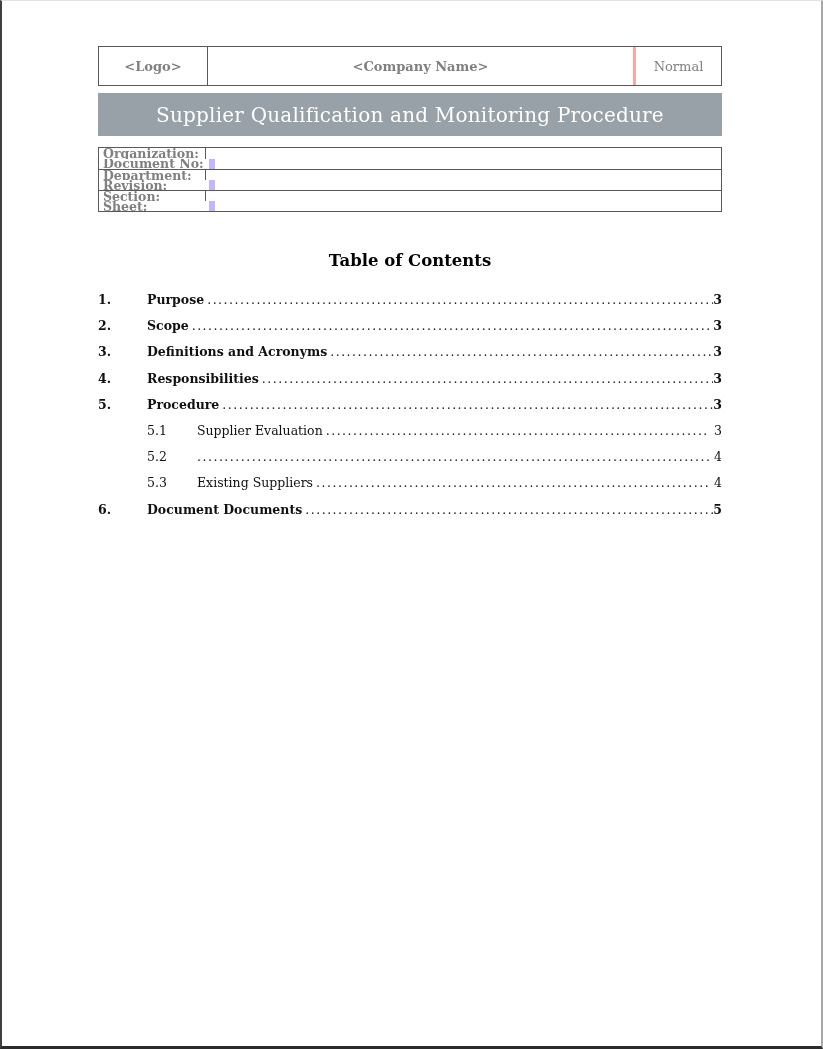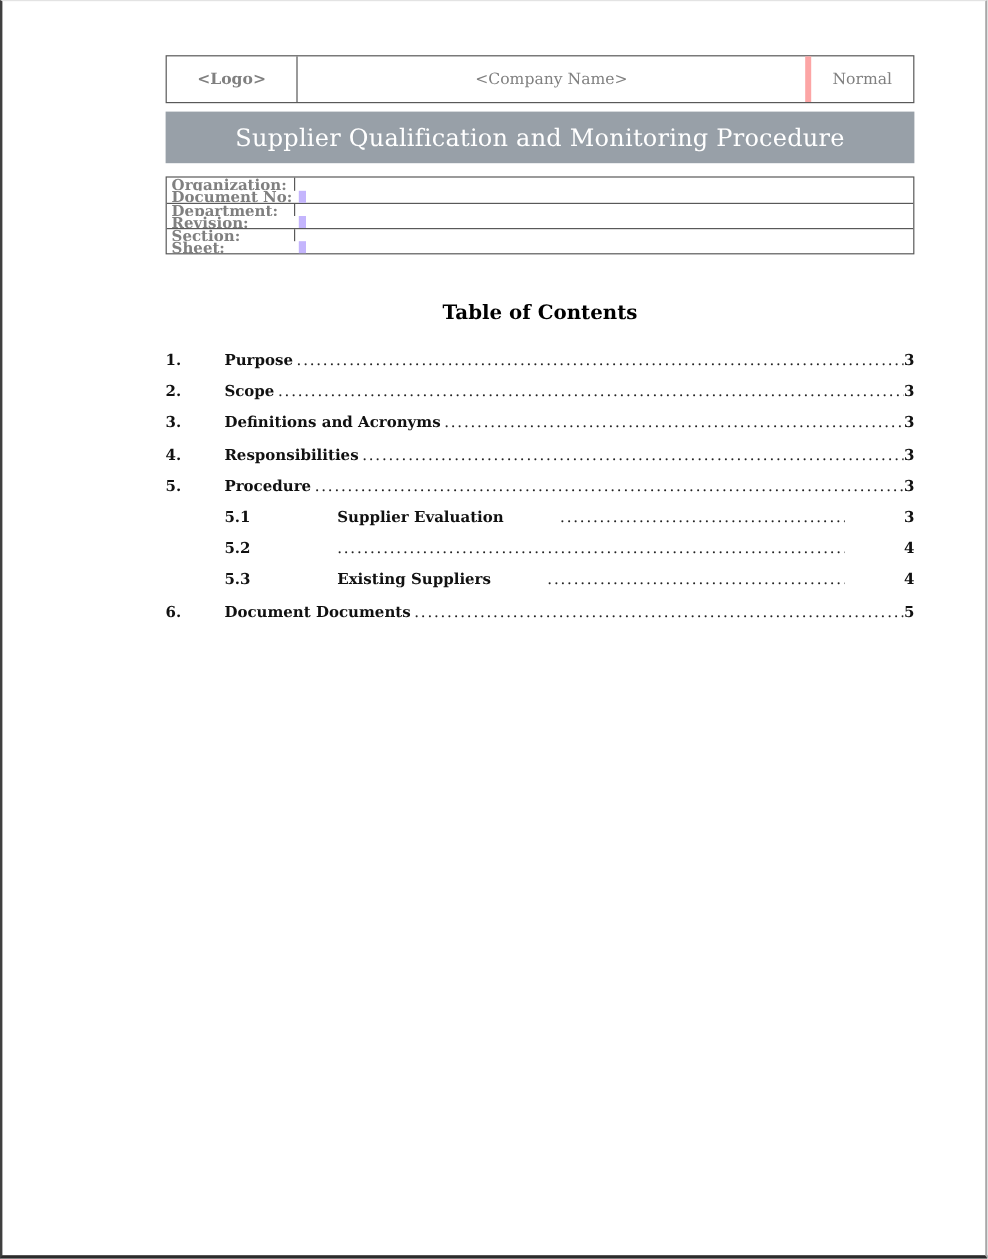--- a/index.html
+++ b/index.html
@@ -16,40 +16,39 @@
     border-bottom: 3px solid #2b2b2b;
     border-left: 2px solid #3f3f3f;
     overflow: hidden;
   }
 
   .content {
     position: absolute;
     left: 96px;
     top: 0;
     width: 624px;
-    margin-left: 40px;
   }
 
   
   .header-table {
     margin-top: 45px;
     width: 624px;
     height: 40px;
     display: flex;
     border: 1px solid #595959;
   }
   .header-cell {
     display: flex;
     align-items: center;
     justify-content: center;
     color: #808080;
     font-size: 13px;
   }
   .header-cell.logo { width: 109px; border-right: 1px solid #595959; font-weight: bold; }
-  .header-cell.company { flex: 1; border-right: 5px solid #fca5a5; font-weight: normal; text-align: center; }
+  .header-cell.company { flex: 1; border-right: 3px solid #fca5a5; font-weight: bold; text-align: center; }
   .header-cell.normal { width: 85px; font-weight: normal; }
 
   
   .title-bar {
     margin-top: 7px;
     width: 624px;
     height: 43px;
     background: #98a0a8;
     display: flex;
     align-items: center;
@@ -97,21 +96,21 @@
   .toc-row {
     display: flex;
     align-items: baseline;
     height: 26.2px;
     line-height: 26.2px;
     font-size: 12.5px;
     color: #111111;
     white-space: nowrap;
   }
   .toc-row.level-1 { font-weight: bold; }
-  .toc-row.level-2 { font-weight: bold; gap: 44px; }
+  .toc-row.level-2 { font-weight: normal; }
   .toc-num { flex: 0 0 auto; }
   .toc-row.level-1 .toc-num { width: 49px; }
   .toc-row.level-2 .toc-num { margin-left: 49px; width: 50px; }
   .toc-title { flex: 0 0 auto; padding-right: 3px; }
   .toc-leader {
     flex: 1 1 auto;
     overflow: hidden;
     position: relative;
     height: 26.2px;
   }

